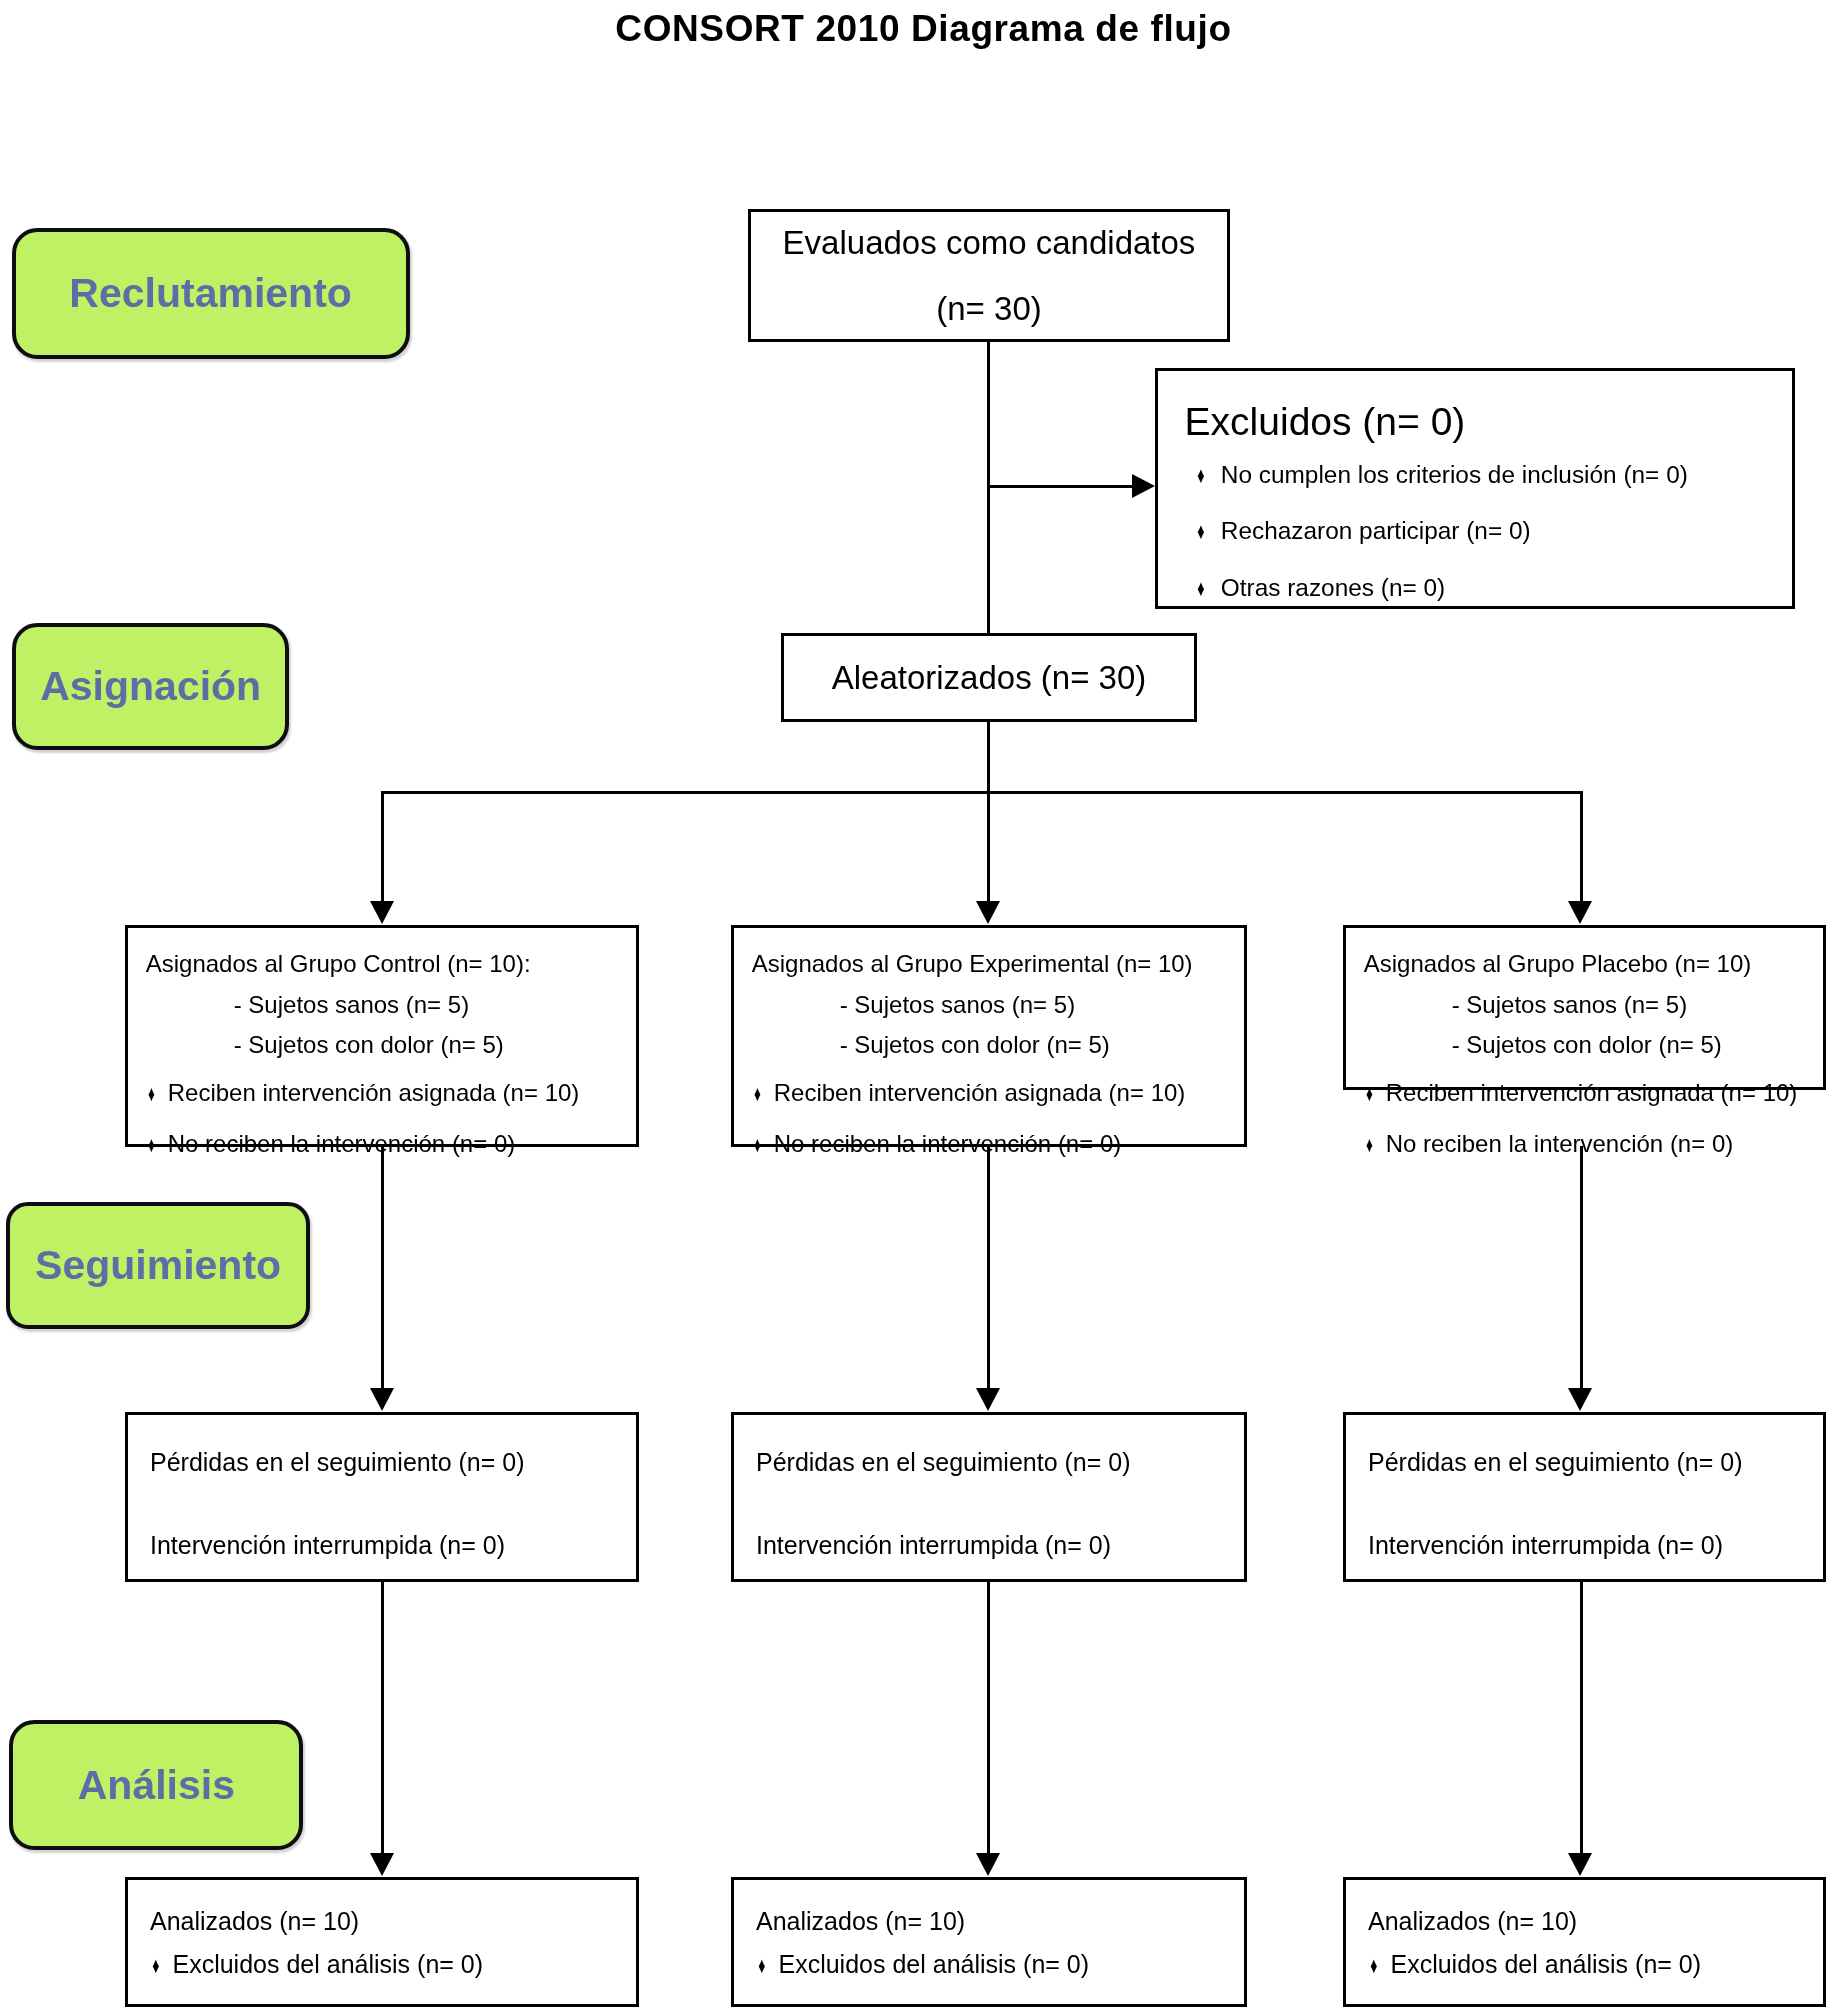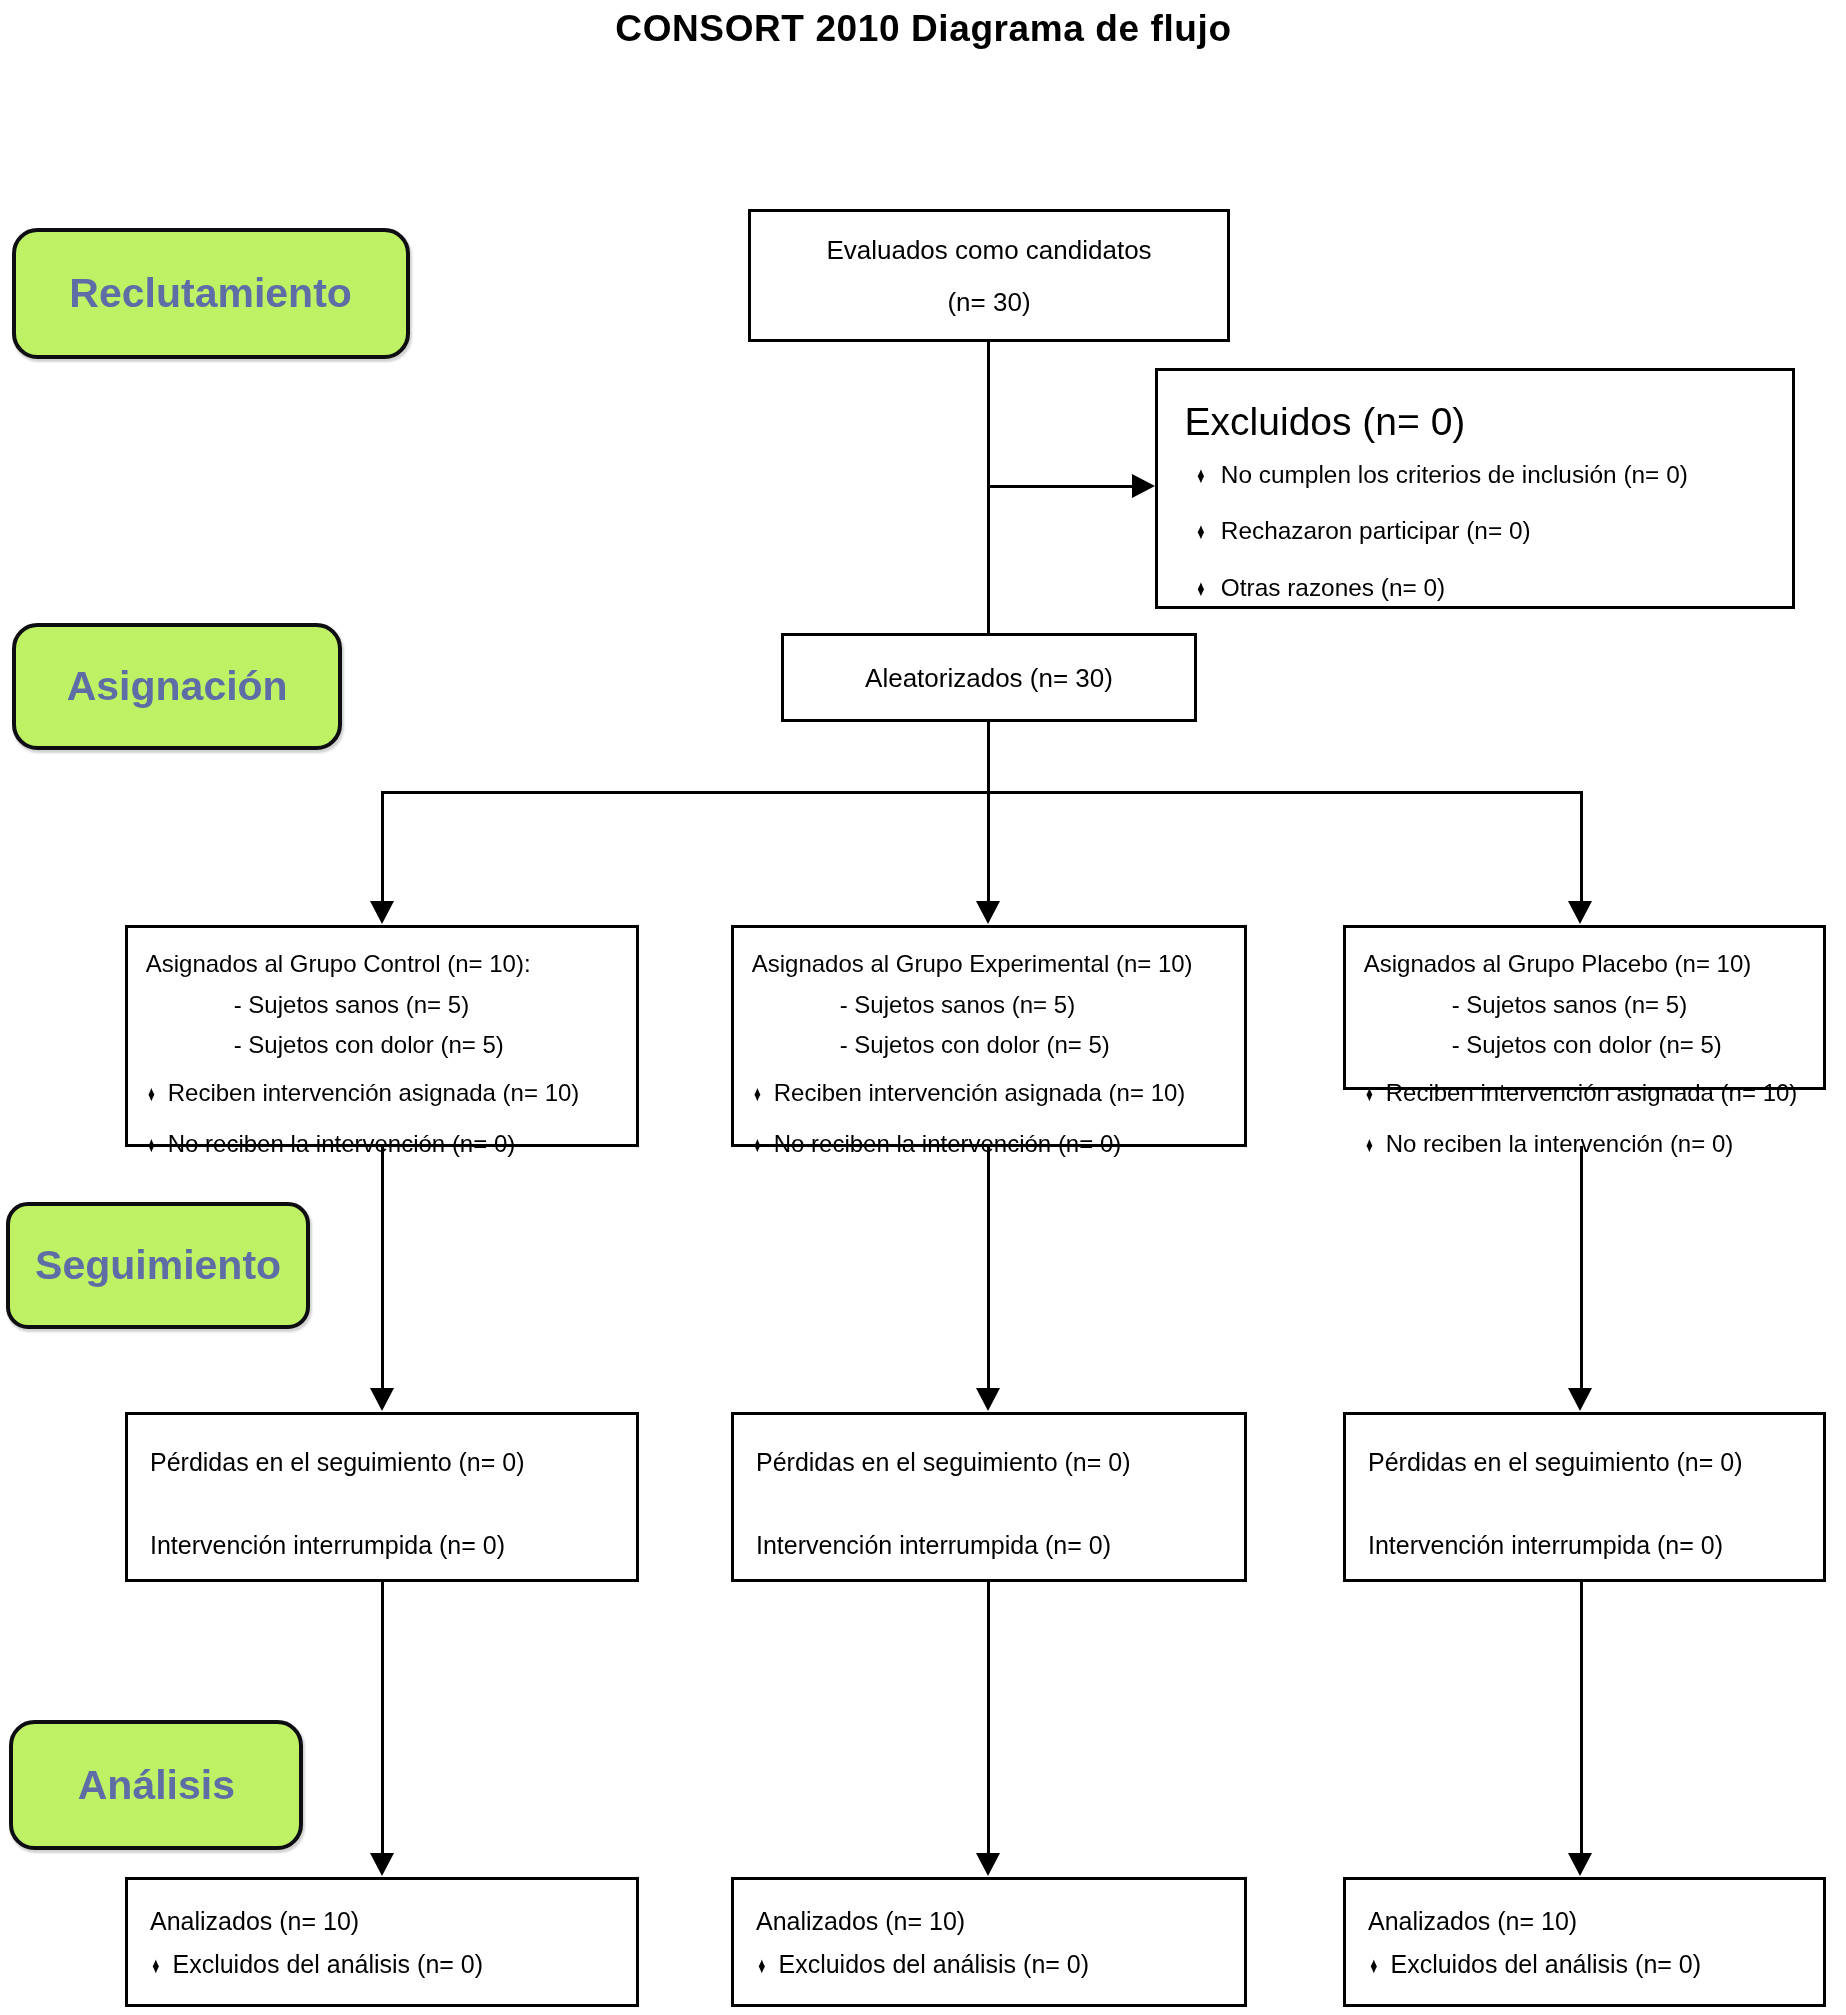--- a/index.html
+++ b/index.html
@@ -32,21 +32,21 @@
   .box{
     position:absolute;
     box-sizing:border-box;
     background:#ffffff;
     border:3.9px solid #000000;
   }
   .center-box{
     display:flex;flex-direction:column;
     align-items:center;justify-content:center;
     text-align:center;
-    font-size:26px;line-height:2.0;
+    font-size:33px;line-height:2.0;
   }
   
   .excluded-box{padding:29px 25px 0 26.6px;}
   .excluded-heading{font-size:39px;margin-bottom:19px;}
   .bullet-row{
     display:flex;align-items:baseline;
     font-size:24.4px;line-height:1.0;
     margin-bottom:32px;
     padding-left:10px;
     white-space:nowrap;
@@ -95,21 +95,21 @@
   }
 </style>
 </head>
 <body>
 
 <div class="page">
 
   <div class="title">CONSORT 2010 Diagrama de flujo</div>
 
   <div class="stage-label" style="left:11.6px;top:228px;width:398px;height:131px;">Reclutamiento</div>
-  <div class="stage-label" style="left:12.2px;top:623px;width:330px;height:127px;">Asignación</div>
+  <div class="stage-label" style="left:12.2px;top:623px;width:277px;height:127px;">Asignación</div>
   <div class="stage-label" style="left:6.1px;top:1202px;width:304px;height:127px;border-radius:22px;">Seguimiento</div>
   <div class="stage-label" style="left:9.4px;top:1720px;width:294px;height:130px;">Análisis</div>
 
   <div class="vline" style="left:987px;top:342px;height:292px;"></div>
   <div class="hline" style="left:989px;top:485px;width:145px;"></div>
   <div class="arrow-right" style="left:1132px;top:474px;"></div>
 
   <div class="vline" style="left:987px;top:719px;height:74px;"></div>
   <div class="hline" style="left:381px;top:791px;width:1201px;"></div>
 

